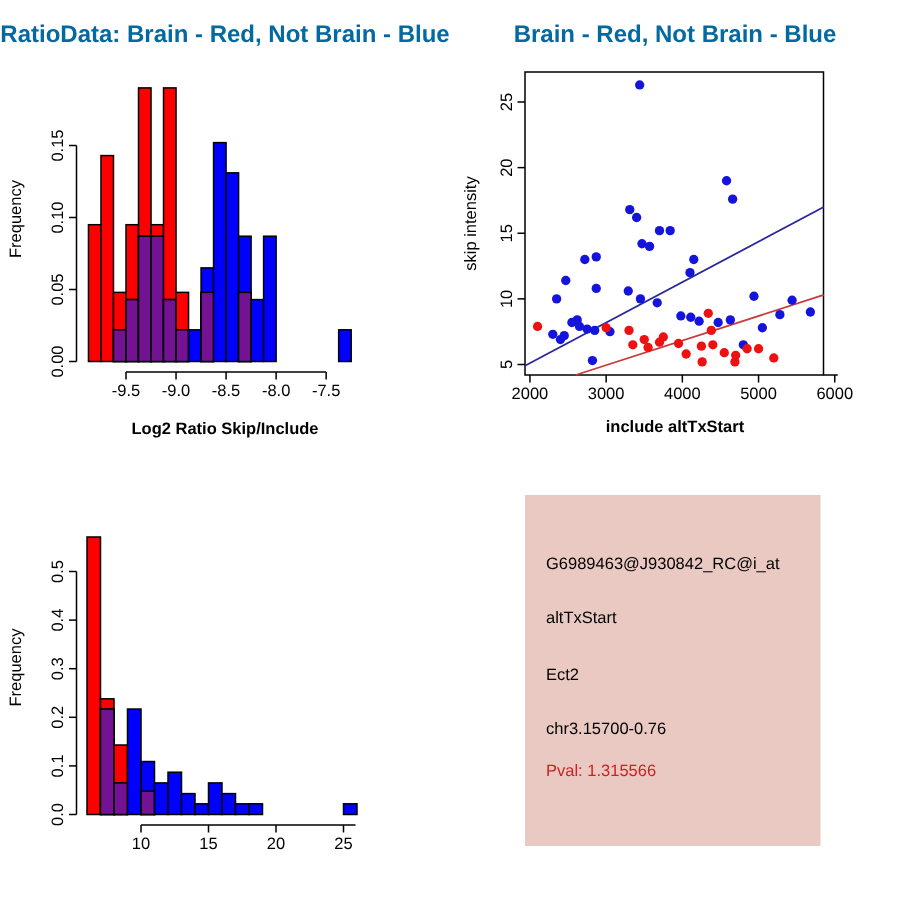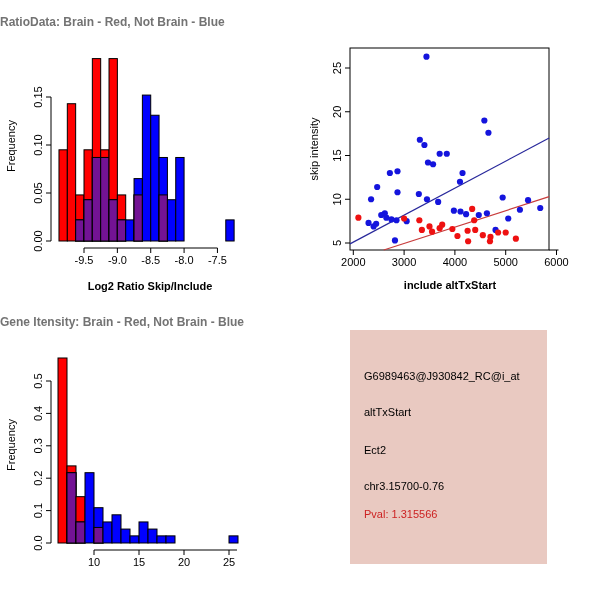--- a/index.html
+++ b/index.html
@@ -1,21 +1,21 @@
 <!DOCTYPE html>
 <html><head>
 <meta charset="utf-8">
 <style>
   html,body{margin:0;padding:0;width:600px;height:600px;background:#FFFFFF;
     font-family:"Liberation Sans", sans-serif;}
   #page{position:relative;width:600px;height:600px;overflow:hidden;}
   .panel{position:absolute;width:300px;height:300px;}
   #p-tl{left:0;top:0;} #p-tr{left:300px;top:0;} #p-bl{left:0;top:300px;} #p-br{left:300px;top:300px;}
-  .chart-title{position:absolute;top:15px;left:0;right:0;text-align:left;
-    font-size:12px;font-weight:bold;color:#737373;}
+  .chart-title{position:absolute;top:15px;left:0;right:0;text-align:center;
+    font-size:16px;font-weight:bold;color:#0369a1;}
   .xlab{position:absolute;left:0;right:0;text-align:center;font-size:11px;color:#000;font-weight:bold;}
   .ylab{position:absolute;width:90px;text-align:center;font-size:11px;color:#000;
     transform:rotate(-90deg);}
   svg.plot{position:absolute;left:0;top:0;}
   .infobox{position:absolute;left:50px;top:30px;width:197px;height:234px;}
   .iline{position:absolute;left:14px;font-size:11px;color:#000;white-space:pre;}
 </style>
 </head>
 <body>
 
@@ -75,20 +75,21 @@
         <rect x="159.06" y="157.48000000000002" width="8.34" height="83.51999999999998" fill="#0000FF" stroke="#000" stroke-width="1"></rect>
         <rect x="159.06" y="194.92000000000002" width="8.34" height="46.079999999999984" fill="#731394" stroke="#000" stroke-width="1"></rect>
         <rect x="167.4" y="199.72" width="8.34" height="41.28" fill="#0000FF" stroke="#000" stroke-width="1"></rect>
         <rect x="175.74" y="157.48000000000002" width="8.34" height="83.51999999999998" fill="#0000FF" stroke="#000" stroke-width="1"></rect>
         <rect x="225.78" y="219.88" width="8.34" height="21.120000000000005" fill="#0000FF" stroke="#000" stroke-width="1"></rect>
       </svg>
     <div class="xlab" style="top:280px">Log2 Ratio Skip/Include</div>
   </div>
 
   <div class="panel" id="p-tr">
+    <div class="chart-title">Brain - Red, Not Brain - Blue</div>
     <div class="ylab" style="left:-31px;top:143px">skip intensity</div>
     <svg class="plot" id="svg-scatter" width="300" height="300">
         <rect x="50" y="48" width="199" height="202" fill="none" stroke="#000"></rect>
         <line x1="249" y1="250" x2="258.5" y2="250" stroke="#000"></line>
         <line x1="53.3" y1="250" x2="53.3" y2="255" stroke="#000"></line>
         <text x="53.3" y="266" text-anchor="middle" font-size="11" fill="#000">2000</text>
         <line x1="104.1" y1="250" x2="104.1" y2="255" stroke="#000"></line>
         <text x="104.1" y="266" text-anchor="middle" font-size="11" fill="#000">3000</text>
         <line x1="154.89999999999998" y1="250" x2="154.89999999999998" y2="255" stroke="#000"></line>
         <text x="154.89999999999998" y="266" text-anchor="middle" font-size="11" fill="#000">4000</text>
@@ -167,21 +168,20 @@
         <circle cx="190.45999999999998" cy="236.875" r="3.1" fill="#EE1111"></circle>
         <circle cx="174.204" cy="220.25" r="3.1" fill="#EE1111"></circle>
         <circle cx="198.07999999999998" cy="232.5" r="3.1" fill="#EE1111"></circle>
         <circle cx="205.7" cy="232.5" r="3.1" fill="#EE1111"></circle>
         <circle cx="215.86" cy="238.625" r="3.1" fill="#EE1111"></circle>
       </svg>
     <div class="xlab" style="top:279px">include altTxStart</div>
   </div>
 
   <div class="panel" id="p-bl">
-    <div class="chart-title">Gene Itensity: Brain - Red, Not Brain - Blue</div>
     <div class="ylab" style="left:-34px;top:139px">Frequency</div>
     <svg class="plot" id="svg-gene" width="300" height="300">
         <line x1="51" y1="243" x2="51" y2="81" stroke="#000"></line>
         <line x1="51" y1="243" x2="46" y2="243" stroke="#000"></line>
         <text x="42" y="243" text-anchor="middle" font-size="11" transform="rotate(-90 42 243)" fill="#000">0.0</text>
         <line x1="51" y1="210.6" x2="46" y2="210.6" stroke="#000"></line>
         <text x="42" y="210.6" text-anchor="middle" font-size="11" transform="rotate(-90 42 210.6)" fill="#000">0.1</text>
         <line x1="51" y1="178.2" x2="46" y2="178.2" stroke="#000"></line>
         <text x="42" y="178.2" text-anchor="middle" font-size="11" transform="rotate(-90 42 178.2)" fill="#000">0.2</text>
         <line x1="51" y1="145.8" x2="46" y2="145.8" stroke="#000"></line>

